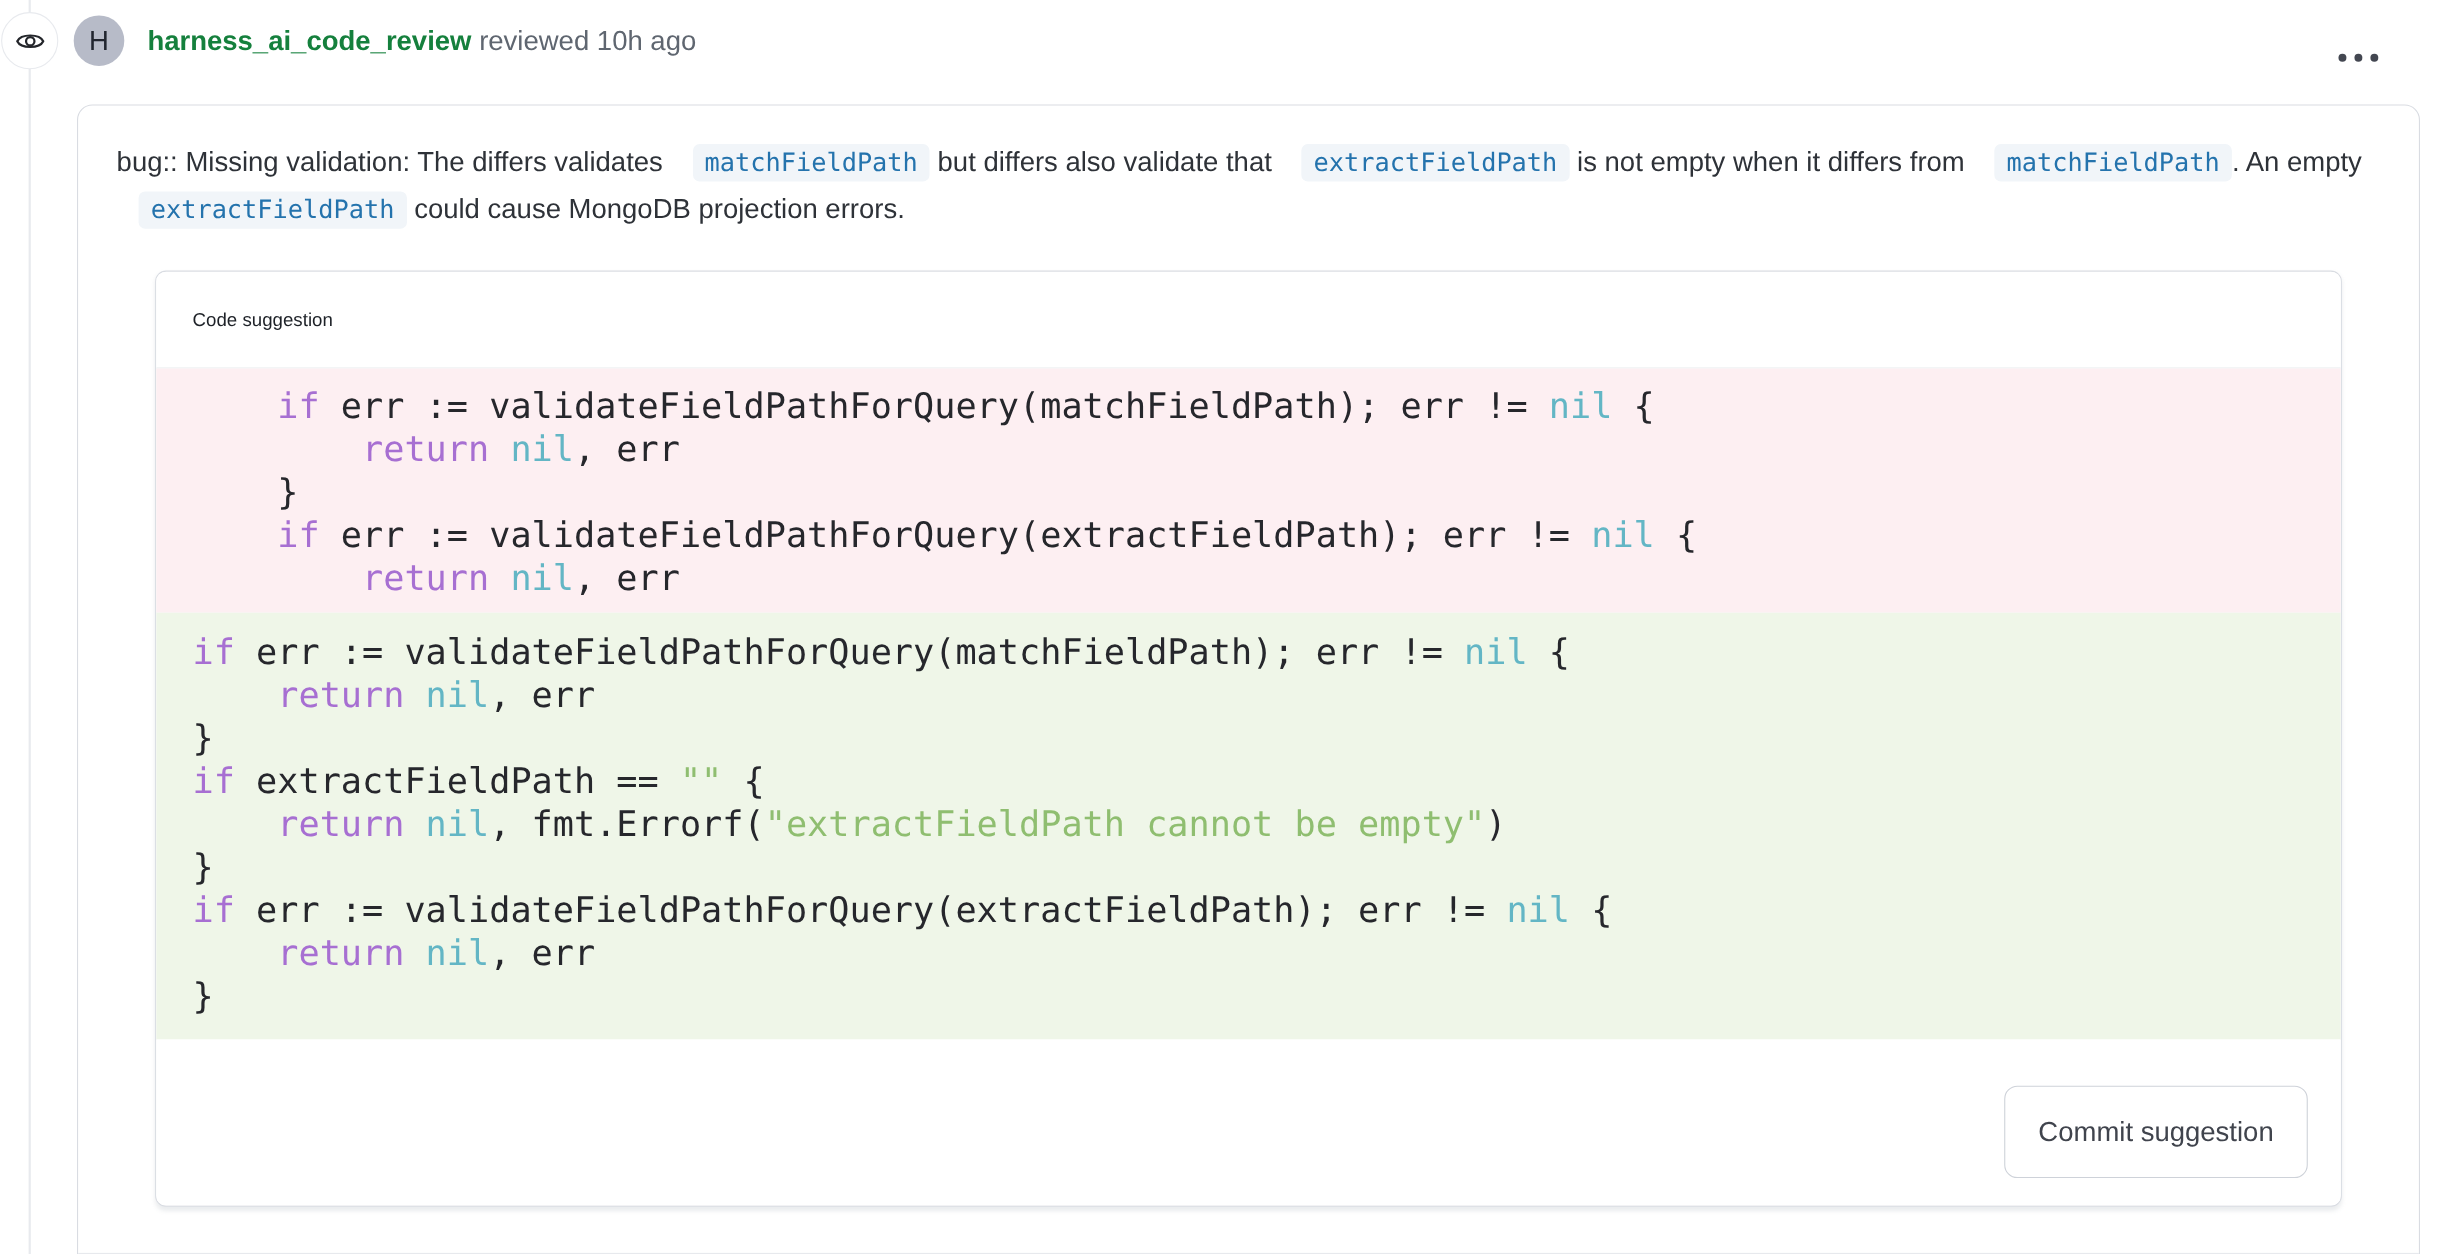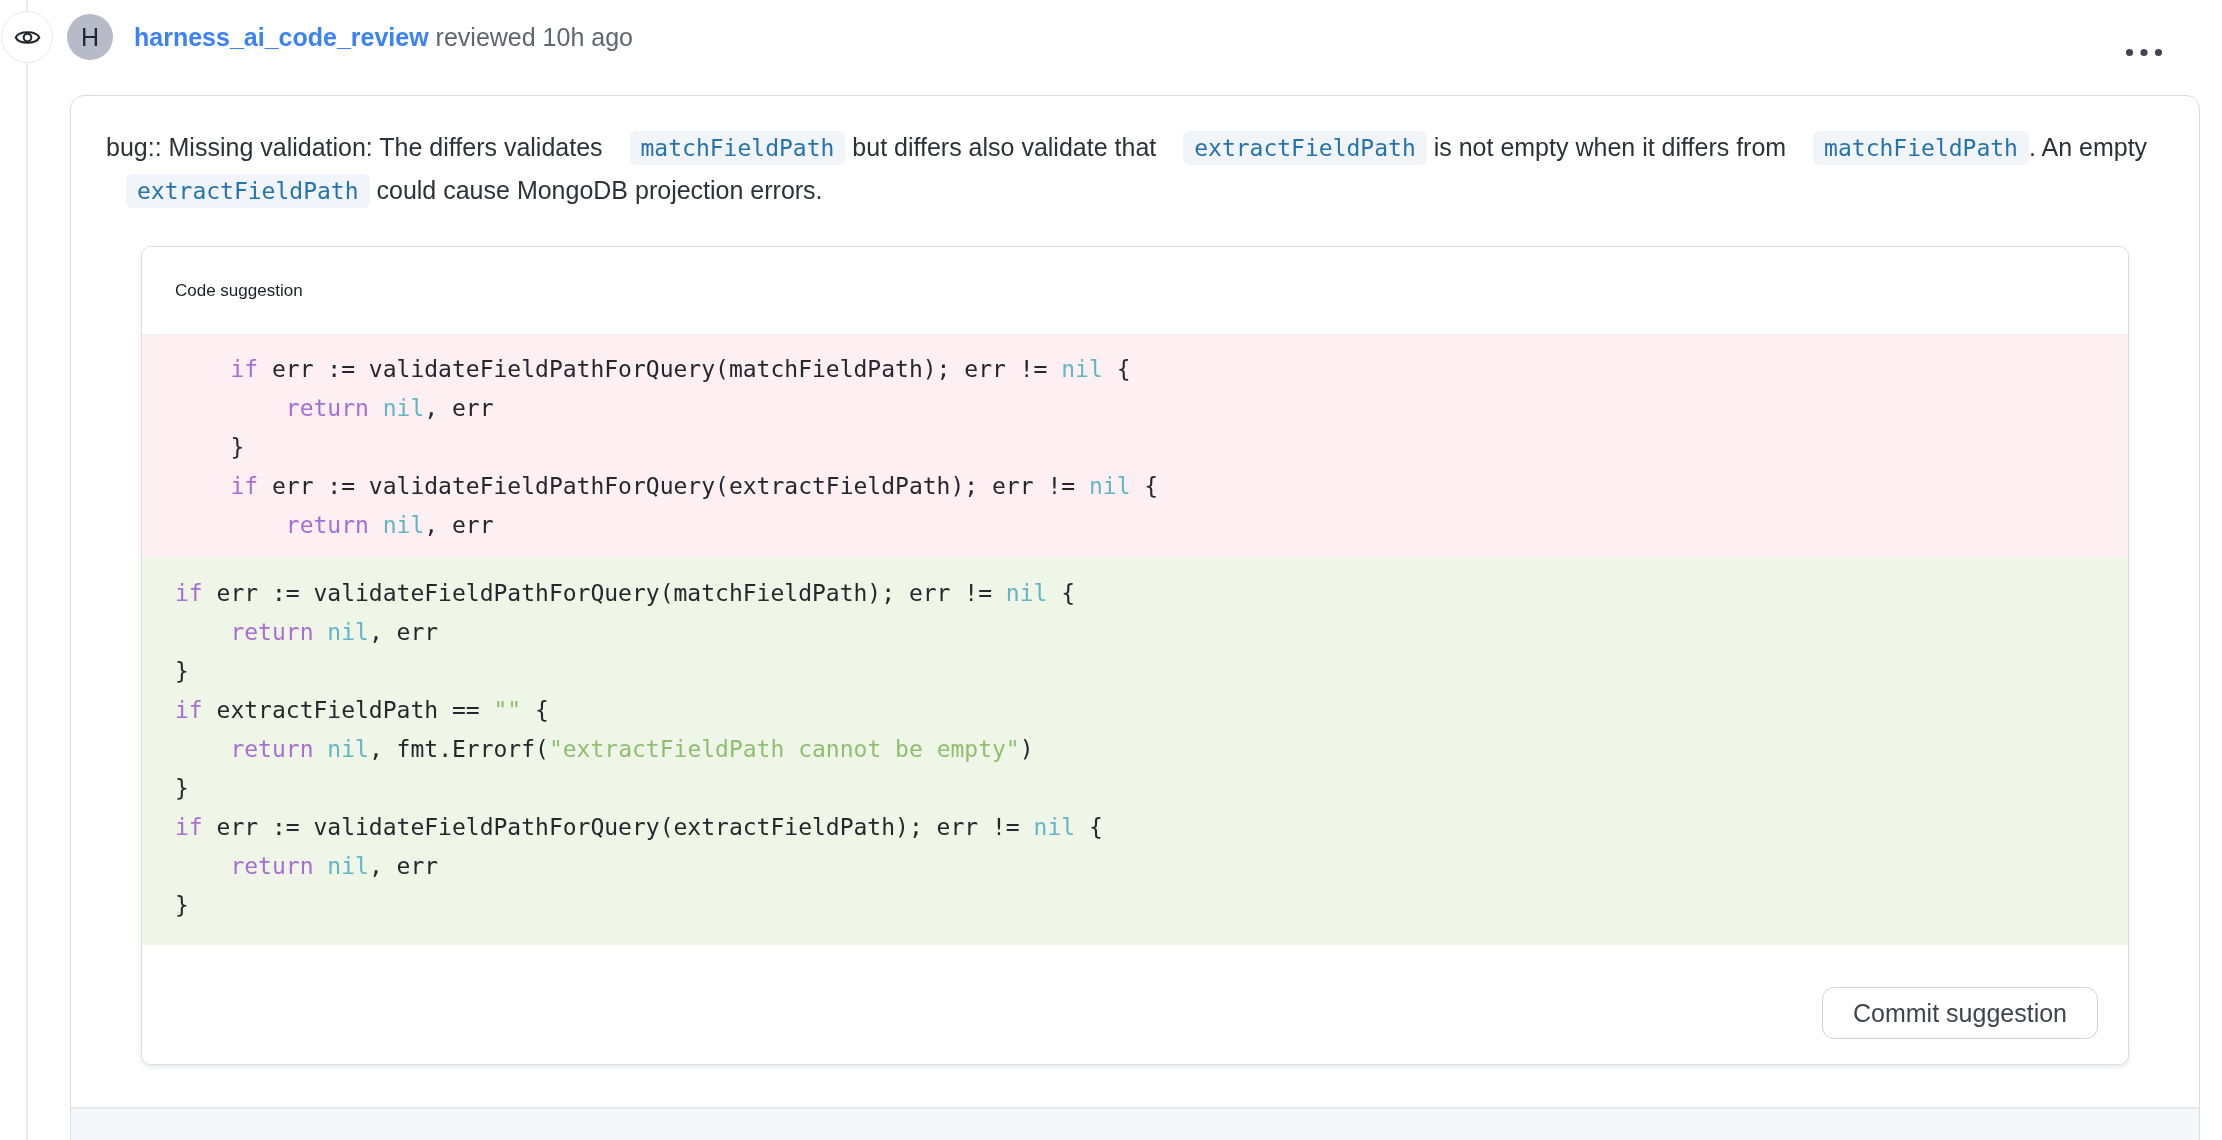--- a/index.html
+++ b/index.html
@@ -21,21 +21,21 @@
     background:#fff;border:1.5px solid #e8eaee;display:flex;align-items:center;justify-content:center;
   }
   .header-row{
     position:absolute;left:67px;top:14px;height:46px;display:flex;align-items:center;gap:21px;
   }
   .avatar{
     width:46px;height:46px;border-radius:50%;background:#b7bbc8;color:#222630;
     display:flex;align-items:center;justify-content:center;font-size:25px;font-weight:500;
   }
   .name-line{font-size:25px;white-space:nowrap;}
-  .username{font-weight:700;color:#3b82f6;}
+  .username{font-weight:700;color:#15803d;}
   .action-text{color:var(--muted);font-weight:400;margin-left:0;}
   .more-btn{
     position:absolute;left:2112px;top:34px;width:64px;height:36px;border:none;background:transparent;
     display:flex;align-items:center;justify-content:center;cursor:pointer;padding:0;
   }
   .card{
     position:absolute;left:70px;top:95px;width:2130px;height:1080px;
     background:#fff;border:1.5px solid var(--border);border-radius:14px;
     display:flex;flex-direction:column;overflow:hidden;
   }
@@ -47,34 +47,34 @@
   }
   .suggestion-box{
     margin:34px 35px 0 35px;border:1.5px solid var(--border);border-radius:10px;
     overflow:hidden;background:#fff;box-shadow:0 3px 4px rgba(140,149,159,0.18);
   }
   .suggestion-header{
     height:88px;display:flex;align-items:center;padding:0 33px;
     border-bottom:1px solid #eceef1;font-size:17px;font-weight:500;color:#1d2127;background:#fff;
   }
   .code-block{
-    font-family:"DejaVu Sans Mono",monospace;font-size:23px;line-height:39px;
+    font-family:"DejaVu Sans Mono",monospace;font-size:32px;line-height:39px;
     color:var(--plain);white-space:pre;
   }
   .code-old{background:#fdeff2;padding:15px 33px 12px 33px;}
   .code-new{background:#eff6e8;padding:17px 33px 20px 33px;}
   .tk-k{color:var(--kw);}
   .tk-n{color:var(--nil);}
   .tk-s{color:var(--str);}
   .tk-p{color:var(--plain);}
   .suggestion-footer{
     display:flex;justify-content:flex-end;gap:26px;padding:42px 30px 25px 30px;background:#fff;
   }
   .sg-btn{
-    height:52px;padding:0 30px;background:#fff;border:1.5px solid #ced2d9;border-radius:12px;
+    height:84px;padding:0 30px;background:#fff;border:1.5px solid #ced2d9;border-radius:12px;
     font-family:"Liberation Sans",sans-serif;font-size:25px;font-weight:500;color:#40444d;cursor:pointer;
   }
   .card-reply-strip{
     margin-top:42px;border-top:2px solid #e7e9ed;background:#f5f7fa;flex:1;
   }
 </style>
 </head>
 <body>
 
 <div class="timeline"></div>

